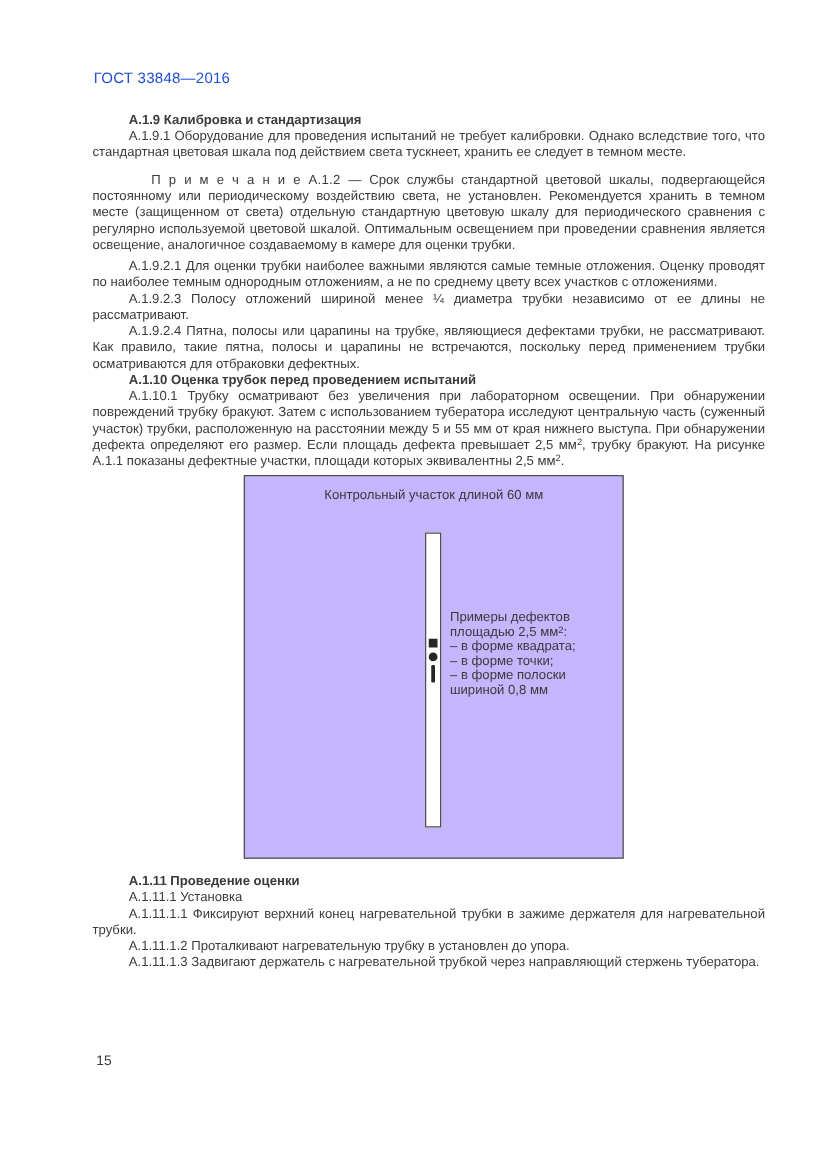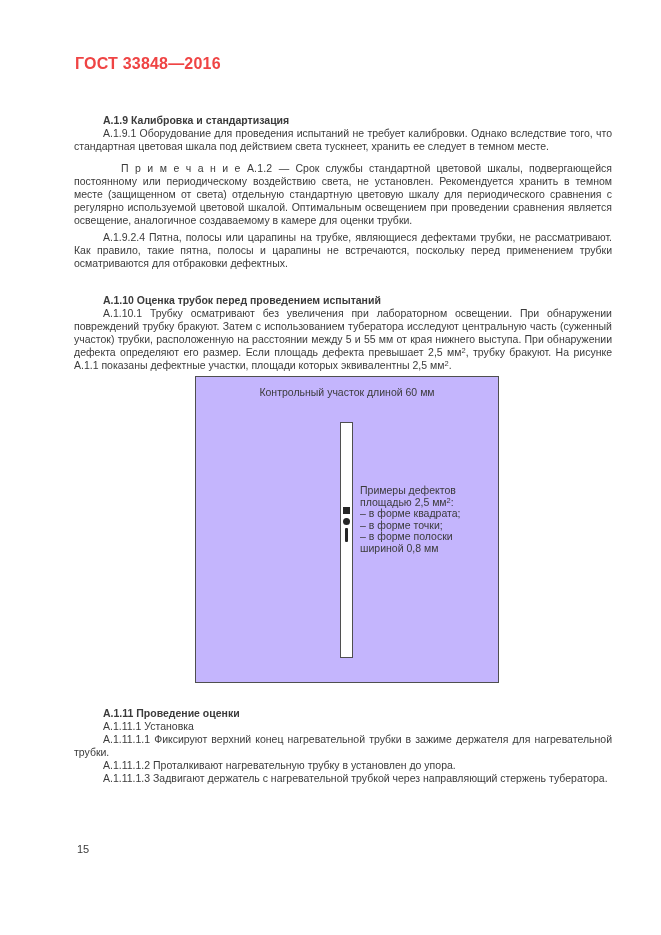--- a/index.html
+++ b/index.html
@@ -6,30 +6,30 @@
   body {
     width:661px; height:935px;
     background:#ffffff;
     font-family:"Liberation Sans", sans-serif;
     color:#3b3b3b;
     position:relative;
     overflow:hidden;
   }
   .doc-header {
     position:absolute; left:75px; top:55px;
-    font-size:16px; font-weight:bold; color:#ef4444;
+    font-size:12px; font-weight:normal; color:#1d4ed8;
     letter-spacing:0.2px;
   }
   .text-col {
     position:absolute; left:74px; top:90px; width:538px;
     font-size:10.5px; line-height:13px;
     text-align:justify;
   }
   .text-col p { margin:0; text-indent:29px; }
-  p.bold { font-weight:bold;margin-top:24px; }
+  p.bold { font-weight:bold; }
   p.note { margin:9px 0 4px 0; }
   .note-label { letter-spacing:0.2px;padding-left:18px; }
   sup { font-size:7.5px; line-height:0; vertical-align:3px; }
 
   .figure {
     position:relative;
     margin:4px 0 0 121px;
     width:302px; height:305px;
     border:1px solid #4f4f4f;
     background:#c4b5fd;
@@ -67,20 +67,22 @@
 
 <div class="doc-header">ГОСТ 33848—2016</div>
 
 <div class="text-col">
 
   <p class="bold">А.1.9 Калибровка и стандартизация</p>
   <p>А.1.9.1 Оборудование для проведения испытаний не требует калибровки. Однако вследствие того, что стандартная цветовая шкала под действием света тускнеет, хранить ее следует в темном месте.</p>
 
   <p class="note"><span class="note-label">П р и м е ч а н и е   А.1.2 —</span><span> </span><span>Срок службы стандартной цветовой шкалы, подвергающейся постоянному или периодическому воздействию света, не установлен. Рекомендуется хранить в темном месте (защищенном от света) отдельную стандартную цветовую шкалу для периодического сравнения с регулярно используемой цветовой шкалой. Оптимальным освещением при проведении сравнения является освещение, аналогичное создаваемому в камере для оценки трубки.</span></p>
 
+  <p>А.1.9.2.1 Для оценки трубки наиболее важными являются самые темные отложения. Оценку проводят по наиболее темным однородным отложениям, а не по среднему цвету всех участков с отложениями.</p>
+  <p>А.1.9.2.3 Полосу отложений шириной менее ¼ диаметра трубки независимо от ее длины не рассматривают.</p>
   <p>А.1.9.2.4 Пятна, полосы или царапины на трубке, являющиеся дефектами трубки, не рассматривают. Как правило, такие пятна, полосы и царапины не встречаются, поскольку перед применением трубки осматриваются для отбраковки дефектных.</p>
 
   <p class="bold">А.1.10 Оценка трубок перед проведением испытаний</p>
   <p><span>А.1.10.1 Трубку осматривают без увеличения при лабораторном освещении. При обнаружении повреждений трубку бракуют. Затем с использованием тубератора исследуют центральную часть (суженный участок) трубки, расположенную на расстоянии между 5 и 55 мм от края нижнего выступа. При обнаружении дефекта определяют его размер. Если площадь дефекта превышает 2,5 мм</span><sup>2</sup><span>, трубку бракуют. На рисунке А.1.1 показаны дефектные участки, площади которых эквивалентны 2,5 мм</span><sup>2</sup><span>.</span></p>
 
   <div class="figure">
     <div class="figure-title">Контрольный участок длиной 60 мм</div>
     <div class="tube">
       <div class="defect-square"></div>
       <div class="defect-dot"></div>

